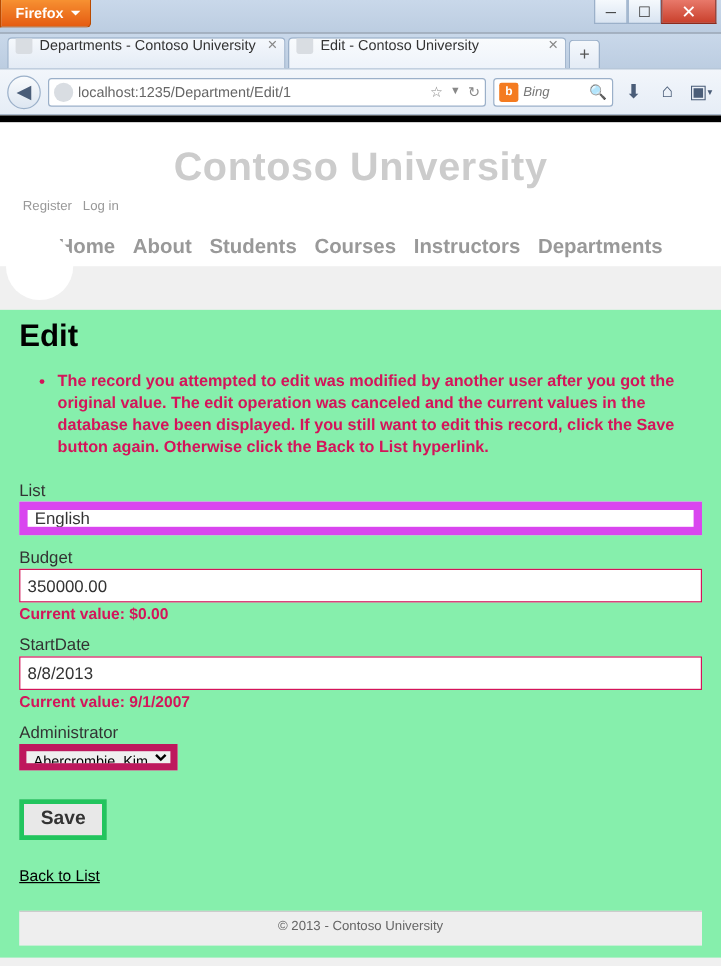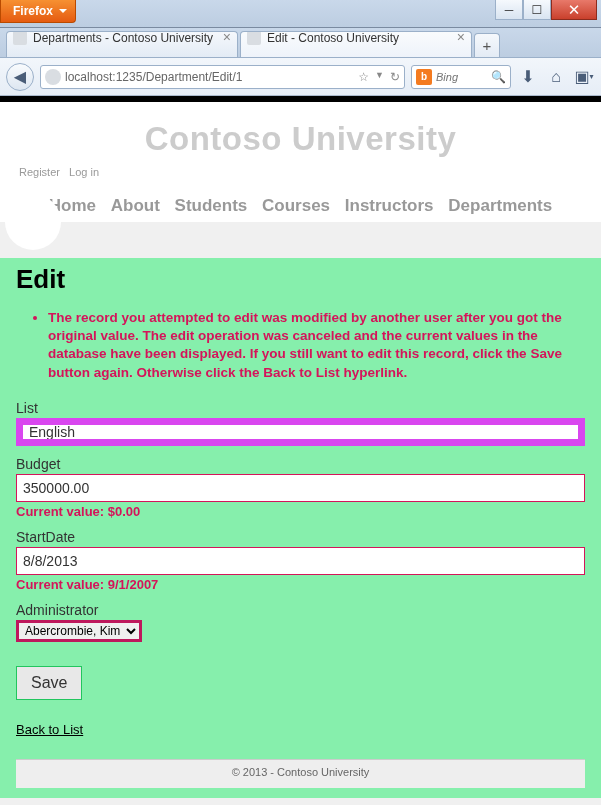--- a/index.html
+++ b/index.html
@@ -253,33 +253,33 @@
   }
   .finput.err { border: 1px solid #d4145a; }
   .curval {
     color: #d4145a;
     font-weight: bold;
     font-size: 13px;
     margin-top: 2px;
   }
   .fselect {
     height: 22px;
-    border: 3px solid #be185d;
+    border: 6px solid #be185d;
     background: #efefef;
     font-size: 12px;
     padding: 0 2px;
   }
   .save-btn {
     margin-top: 14px;
     height: 34px;
     padding: 0 14px;
     background: #e8e8e8;
-    border: 1px solid #22c55e;
+    border: 4px solid #22c55e;
     font-size: 16px;
-    font-weight: 400;
+    font-weight: 700;
     color: #333;
     cursor: pointer;
   }
   .backlink {
     display: inline-block;
     margin-top: 22px;
     font-size: 13px;
     color: #000;
     text-decoration: underline;
     text-align: right;

